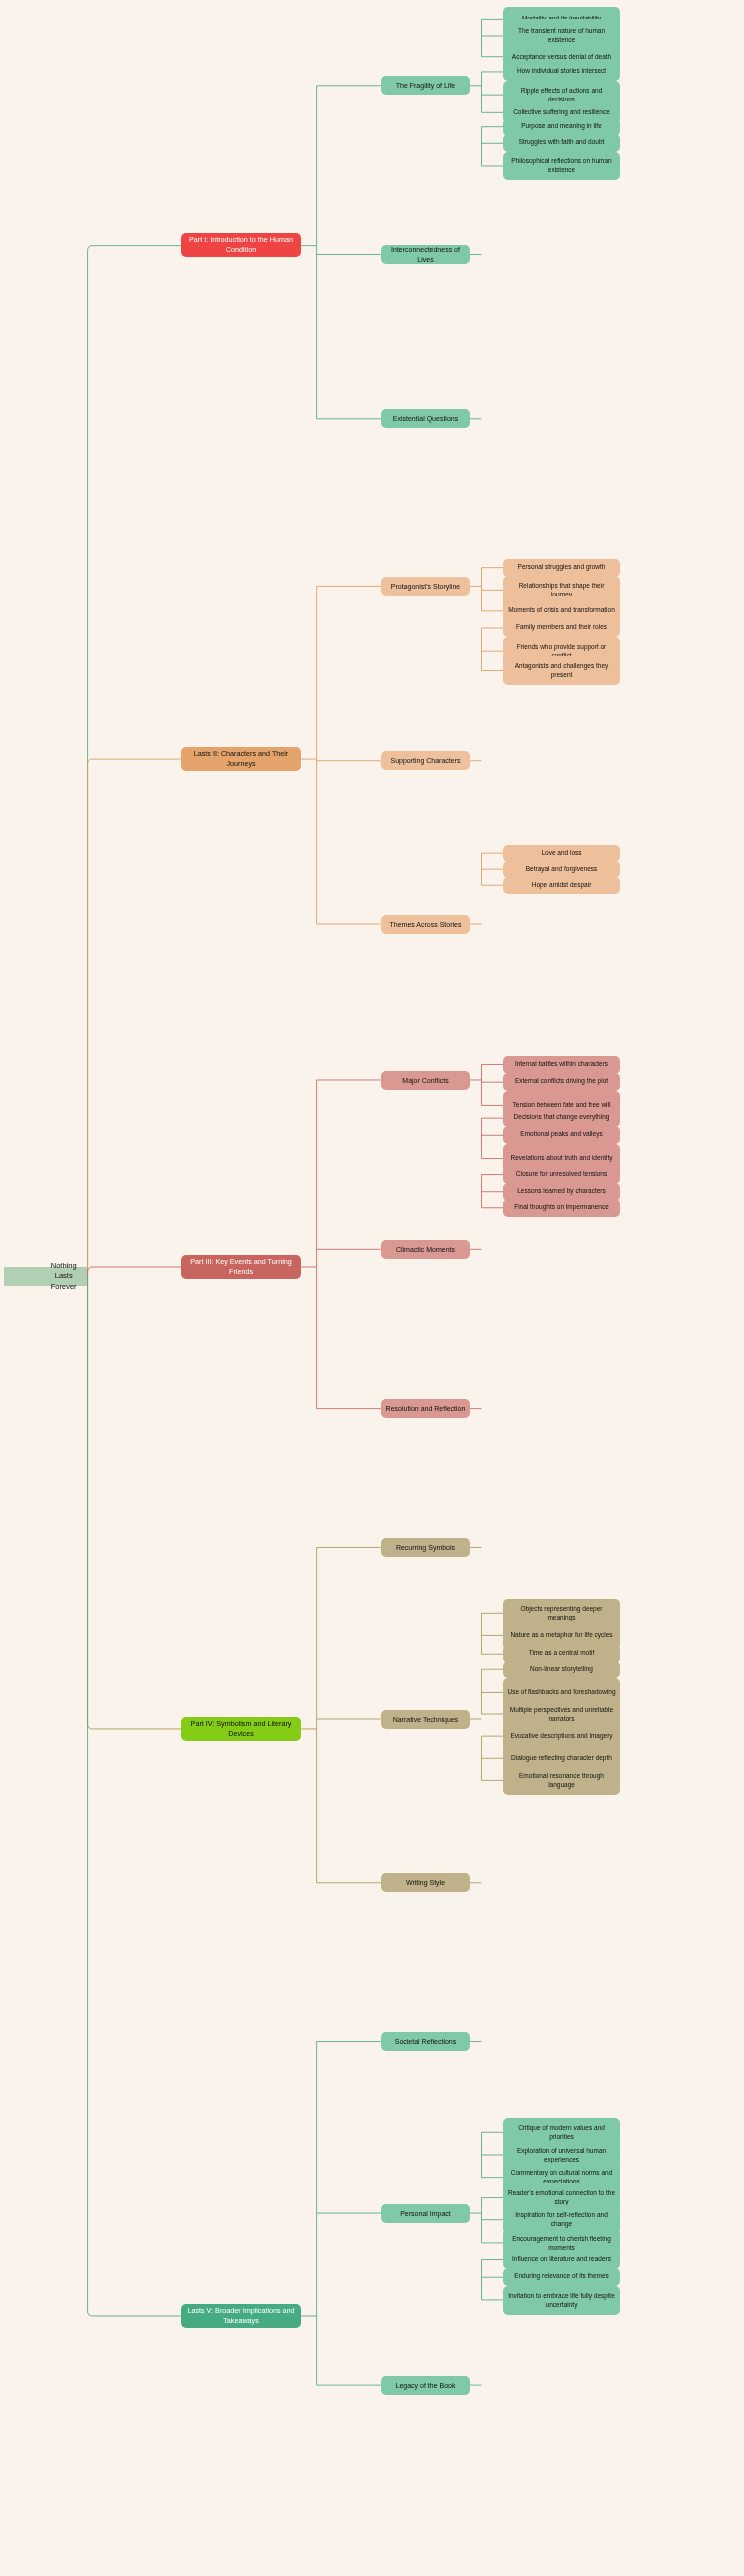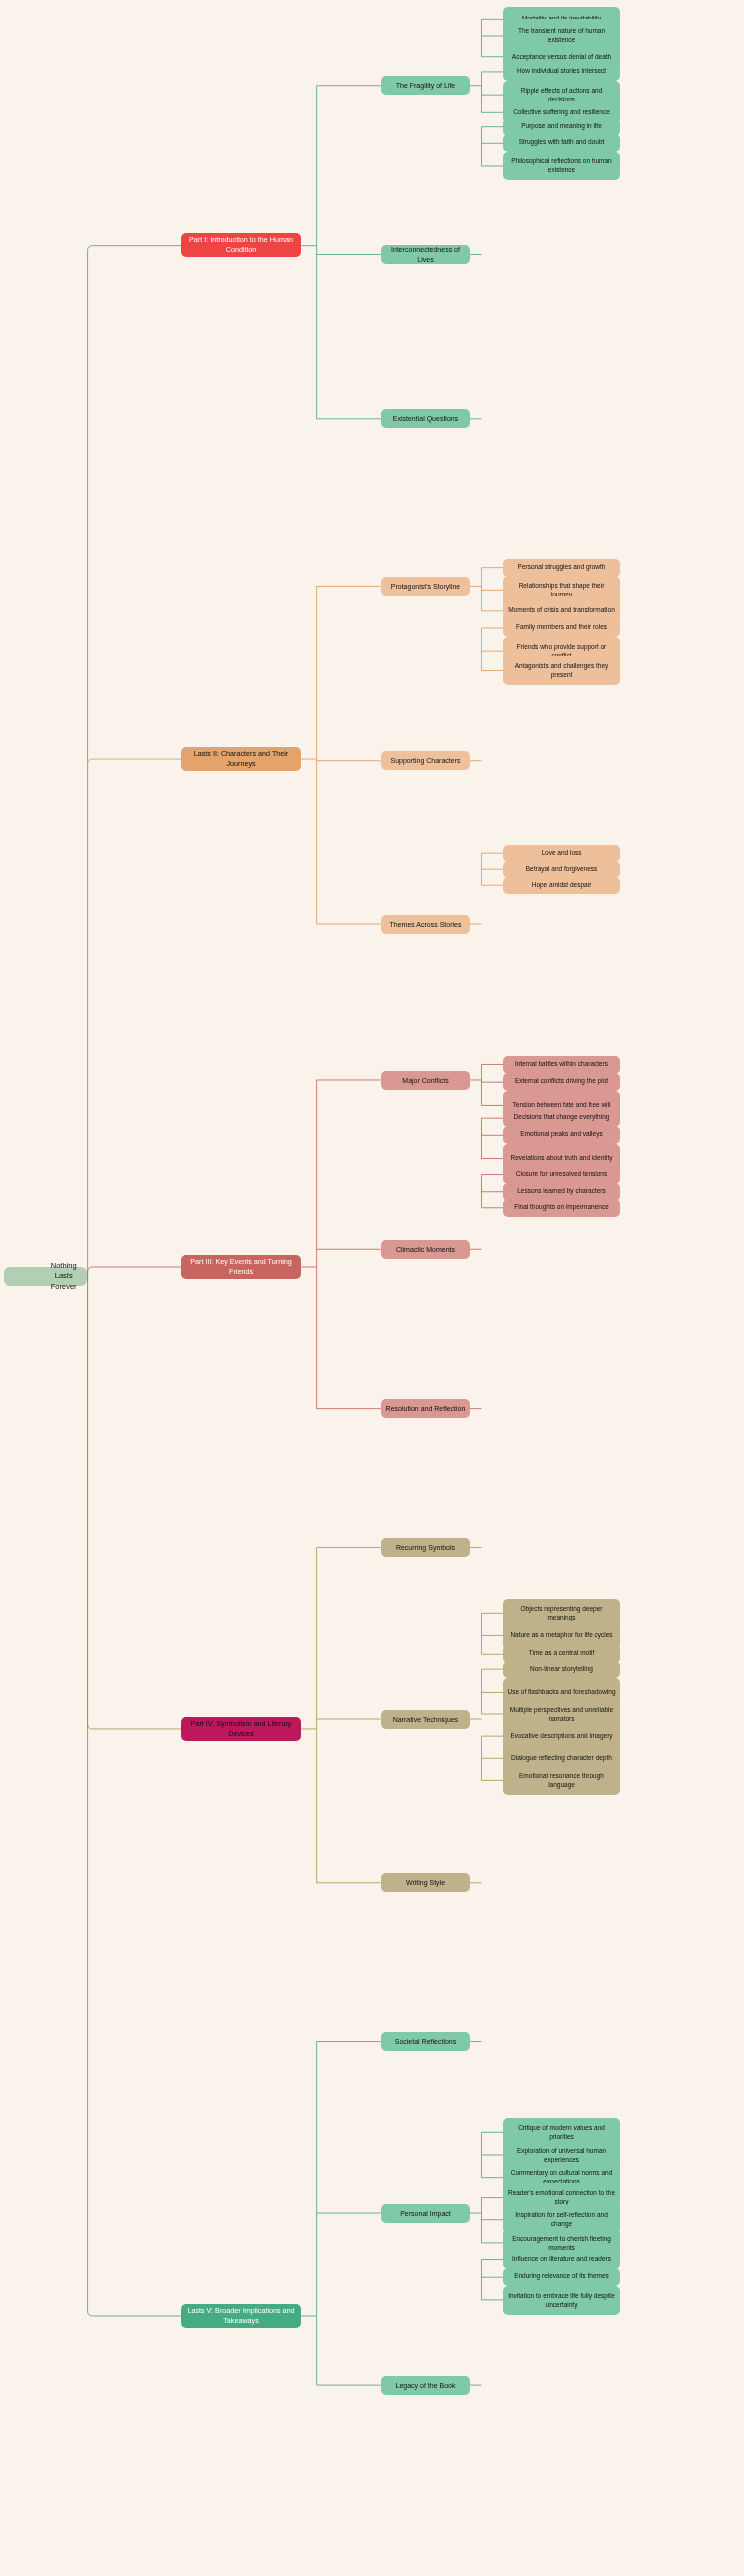--- a/index.html
+++ b/index.html
@@ -32,21 +32,21 @@
     justify-content:center;
     text-align:center;
     border-radius:5px;
     line-height:1.35;
     padding:2.2px 4.4px;
     color:#111111;
     -webkit-font-smoothing:antialiased;
   }
   .node.root{
     font-size:7.5px;
-    border-radius:6px;
+    border-radius:1px;
     padding-left:40px;
   }
   .node.l1{
     font-size:7.2px;
     color:#ffffff;
     border-radius:5px;
   }
   .node.l2{
     font-size:7px;
   }
@@ -278,21 +278,21 @@
     </div>
     <div class="node l3" style="left: 503px; top: 1166px; width: 117px; height: 17.7px; background: rgb(217, 152, 145); color: rgb(17, 17, 17);">
       <span>Closure for unresolved tensions</span>
     </div>
     <div class="node l3" style="left: 503px; top: 1183px; width: 117px; height: 17.7px; background: rgb(217, 152, 145); color: rgb(17, 17, 17);">
       <span>Lessons learned by characters</span>
     </div>
     <div class="node l3" style="left: 503px; top: 1199px; width: 117px; height: 17.7px; background: rgb(217, 152, 145); color: rgb(17, 17, 17);">
       <span>Final thoughts on impermanence</span>
     </div>
-    <div class="node l1" style="left: 181px; top: 1717px; width: 120px; height: 24px; background: #be185d; color: rgb(17, 17, 17);">
+    <div class="node l1" style="left: 181px; top: 1717px; width: 120px; height: 24px; background: #84cc16; color: rgb(17, 17, 17);">
       <span>Part IV: Symbolism and Literary Devices</span>
     </div>
     <div class="node l2" style="left: 381px; top: 1538px; width: 89px; height: 19px; background: rgb(191, 178, 138); color: rgb(17, 17, 17);">
       <span>Recurring Symbols</span>
     </div>
     <div class="node l3" style="left: 503px; top: 1599px; width: 117px; height: 29px; background: rgb(191, 178, 138); color: rgb(17, 17, 17);">
       <span>Objects representing deeper meanings</span>
     </div>
     <div class="node l3" style="left: 503px; top: 1621px; width: 117px; height: 29px; background: rgb(191, 178, 138); color: rgb(17, 17, 17);">
       <span>Nature as a metaphor for life cycles</span>

